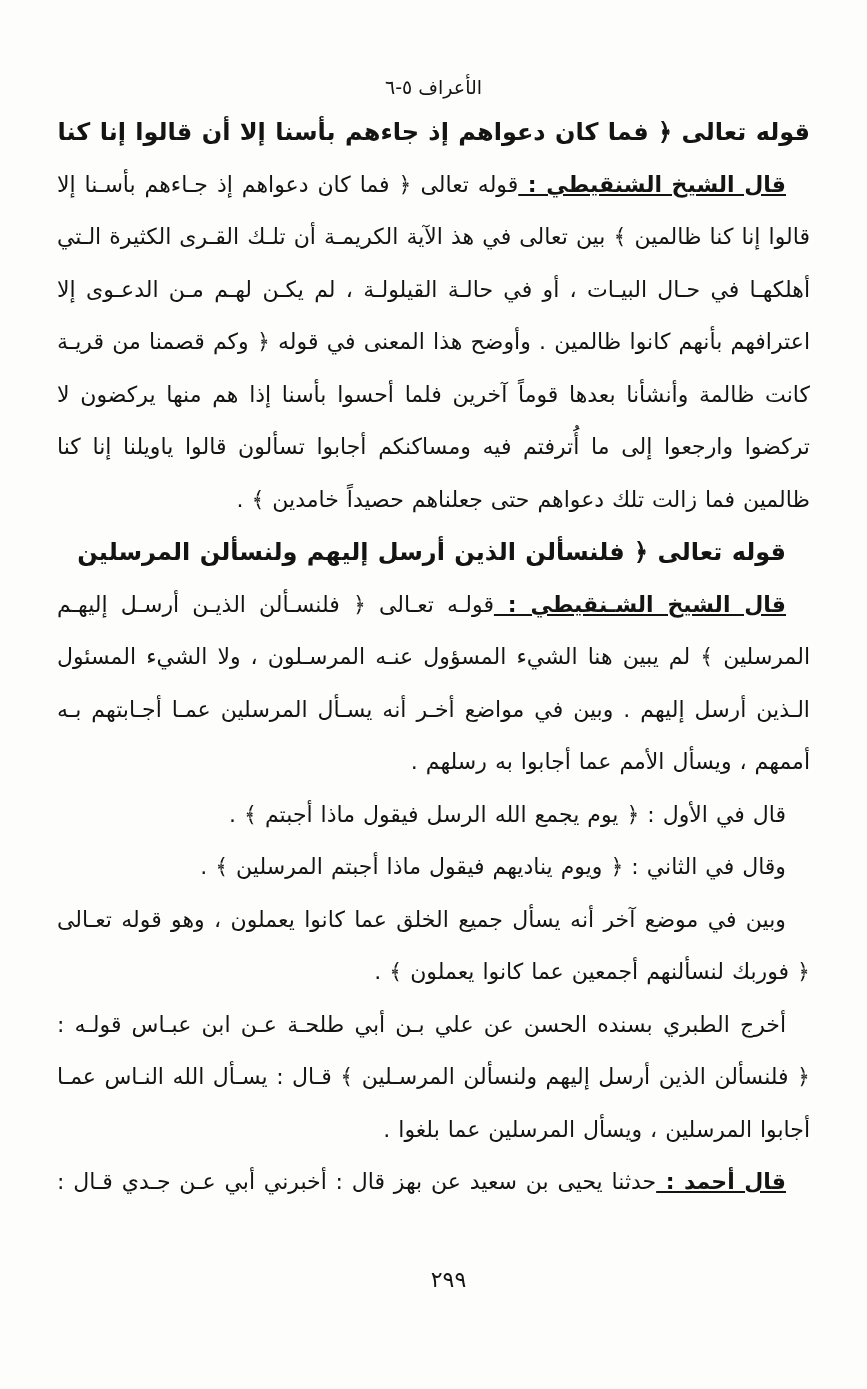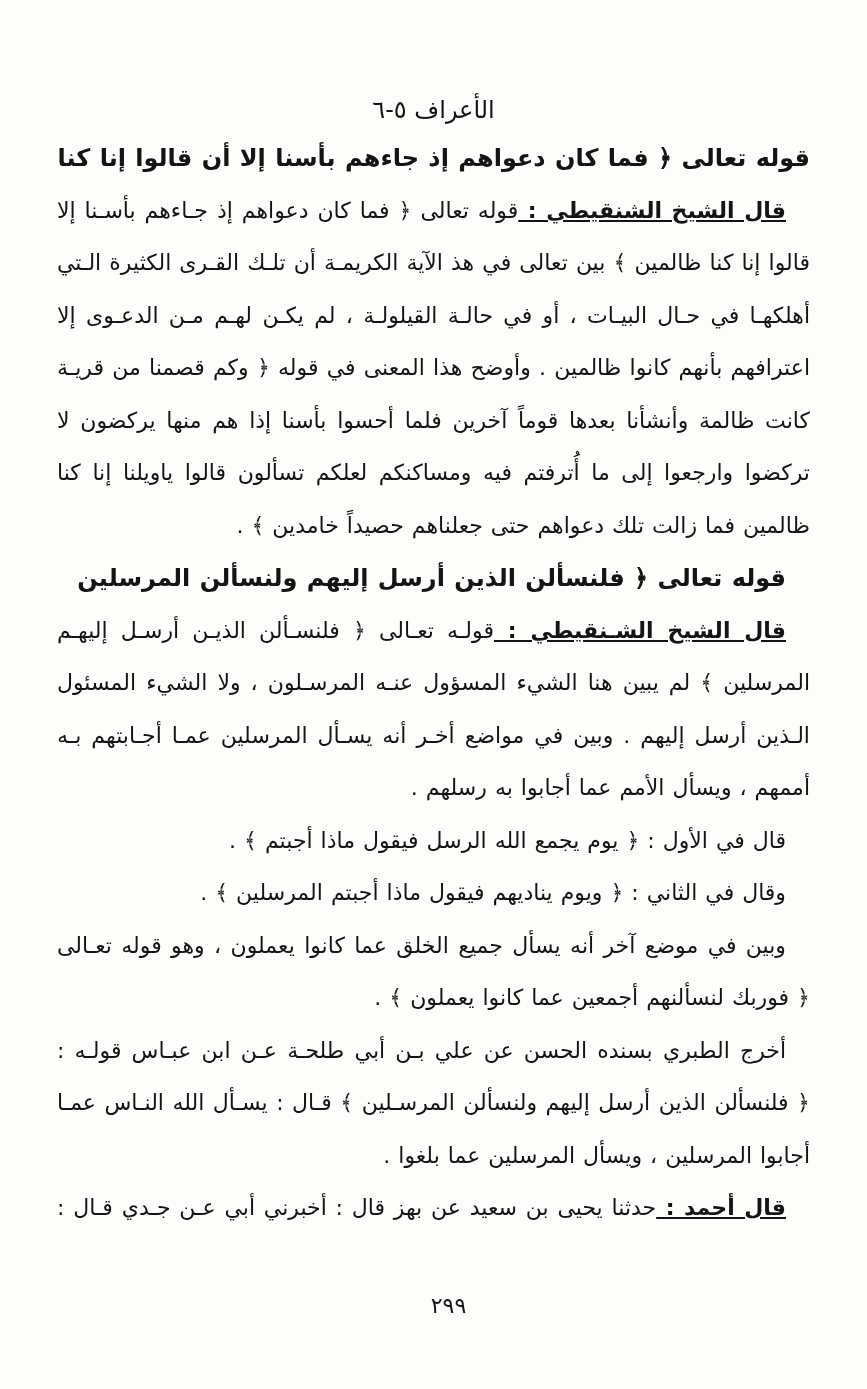--- a/index.html
+++ b/index.html
@@ -12,23 +12,23 @@
     width: 867px;
     height: 1389px;
     margin: 0 auto;
     background: #fdfdfc;
     color: #141414;
     direction: rtl;
     font-family: "DejaVu Sans", sans-serif;
     overflow: hidden;
   }
   .running-head {
-    padding-top: 96px;
+    padding-top: 76px;
     text-align: center;
-    font-size: 24px;
+    font-size: 19px;
     letter-spacing: 0.5px;
   }
   .content {
     margin: 8px 57px 0 57px; 
   }
   .ln {
     height: 52.5px;
     line-height: 52.5px;
     font-size: 22px;
     text-align: right;
@@ -62,21 +62,21 @@
   <div class="content">
 
     <div class="ln hd">قوله تعالى ﴿ فما كان دعواهم إذ جاءهم بأسنا إلا أن قالوا إنا كنا ظالمين ﴾</div>
 
     <div class="ln j ind"><span class="bd">قال الشيخ الشنقيطي : </span><span>قوله تعالى ﴿ فما كان دعواهم إذ جـاءهم بأسـنا إلا أن</span></div>
 
     <div class="ln j">قالوا إنا كنا ظالمين ﴾ بين تعالى في هذ الآية الكريمـة أن تلـك القـرى الكثيرة الـتي</div>
     <div class="ln j">أهلكهـا في حـال البيـات ، أو في حالـة القيلولـة ، لم يكـن لهـم مـن الدعـوى إلا</div>
     <div class="ln j">اعترافهم بأنهم كانوا ظالمين . وأوضح هذا المعنى في قوله ﴿ وكم قصمنا من قريـة</div>
     <div class="ln j">كانت ظالمة وأنشأنا بعدها قوماً آخرين فلما أحسوا بأسنا إذا هم منها يركضون لا</div>
-    <div class="ln j">تركضوا وارجعوا إلى ما أُترفتم فيه ومساكنكم لعلكم تسألون قالوا ياويلنا إنا كنا</div>
+    <div class="ln j">تركضوا وارجعوا إلى ما أُترفتم فيه ومساكنكم أجابوا تسألون قالوا ياويلنا إنا كنا</div>
     <div class="ln">ظالمين فما زالت تلك دعواهم حتى جعلناهم حصيداً خامدين ﴾ .</div>
 
     <div class="ln hd ind">قوله تعالى ﴿ فلنسألن الذين أرسل إليهم ولنسألن المرسلين ﴾</div>
 
     <div class="ln j ind"><span class="bd">قال الشيخ الشـنقيطي : </span><span>قولـه تعـالى ﴿ فلنسـألن الذيـن أرسـل إليهـم ولنسـألن</span></div>
 
     <div class="ln j">المرسلين ﴾ لم يبين هنا الشيء المسؤول عنـه المرسـلون ، ولا الشيء المسئول عنـه</div>
     <div class="ln j">الـذين أرسل إليهم . وبين في مواضع أخـر أنه يسـأل المرسلين عمـا أجـابتهم بـه</div>
     <div class="ln">أممهم ، ويسأل الأمم عما أجابوا به رسلهم .</div>
 

